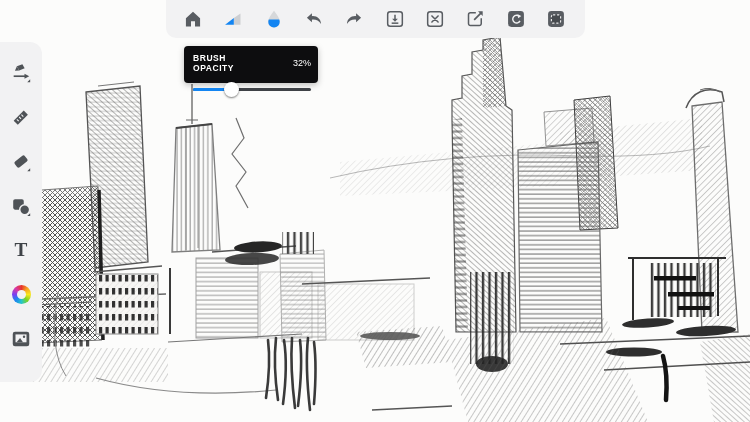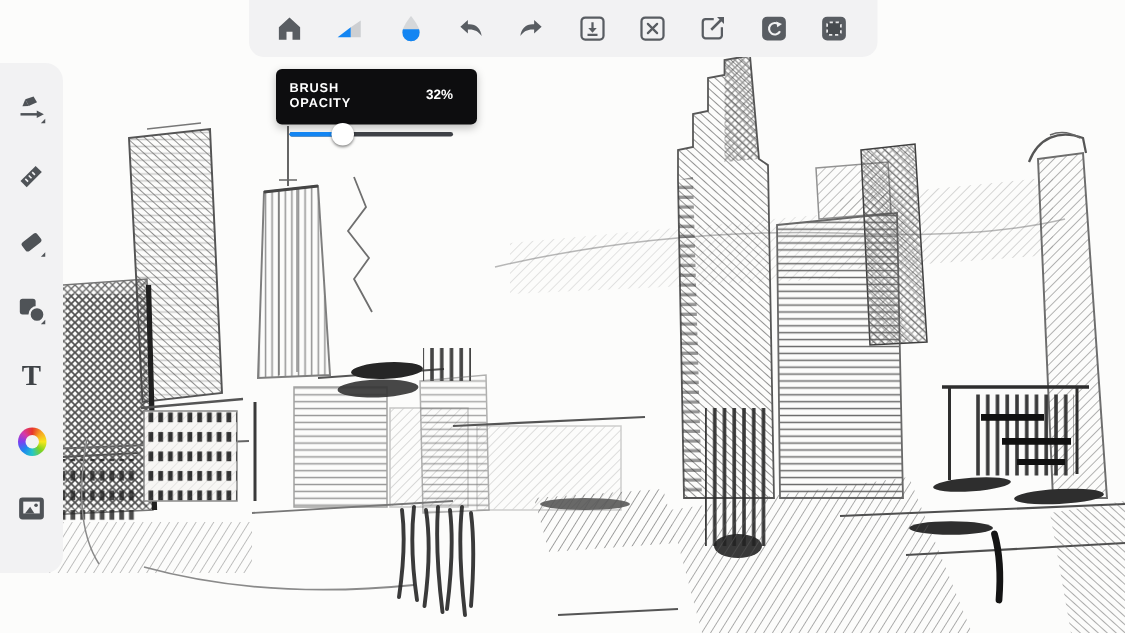--- a/index.html
+++ b/index.html
@@ -33,25 +33,25 @@
   .sb-btn svg { width:22px; height:22px; display:block; }
   .colorwheel { width:19px; height:19px; border-radius:50%;
     background:conic-gradient(#e7352c,#f6a623,#f8e71c,#7ed321,#24c6c8,#1e86f0,#7b3ff2,#d63aa8,#e7352c);
     display:flex; align-items:center; justify-content:center; }
   .colorwheel .hole { width:9px; height:9px; border-radius:50%; background:#f2f2f3; }
 
   
   .popup {
     position:absolute; left:184px; top:46px; width:134px; height:37px;
     background:#0d0d0f; border-radius:4px; z-index:40;
-    padding:7px 16px 0 9px; box-shadow:0 2px 6px rgba(0,0,0,.25);
+    padding:7px 7px 0 9px; box-shadow:0 2px 6px rgba(0,0,0,.25);
   }
   .popup-head { display:flex; justify-content:space-between; align-items:center; }
   .popup-title { color:#fff; font-size:8.5px; font-weight:700; letter-spacing:.55px; }
-  .popup-value { color:#fff; font-size:9px; font-weight:700;margin-left:44px; }
+  .popup-value { color:#fff; font-size:9px; font-weight:400;margin-left:44px; }
   .slider { position:relative; margin-top:9px; height:14px; cursor:pointer; }
   .slider .track { position:absolute; left:0; right:0; top:6px; height:3px;
     background:#3e4146; border-radius:2px; }
   .slider .fill { position:absolute; left:0; top:6px; height:3px; width:32%;
     background:#1385f2; border-radius:2px; }
   .slider .thumb { position:absolute; top:0; left:calc(32% - 7px);
     width:15px; height:15px; border-radius:50%; background:#fff;
     box-shadow:0 1px 2px rgba(0,0,0,.5); }
 </style>
 </head>

